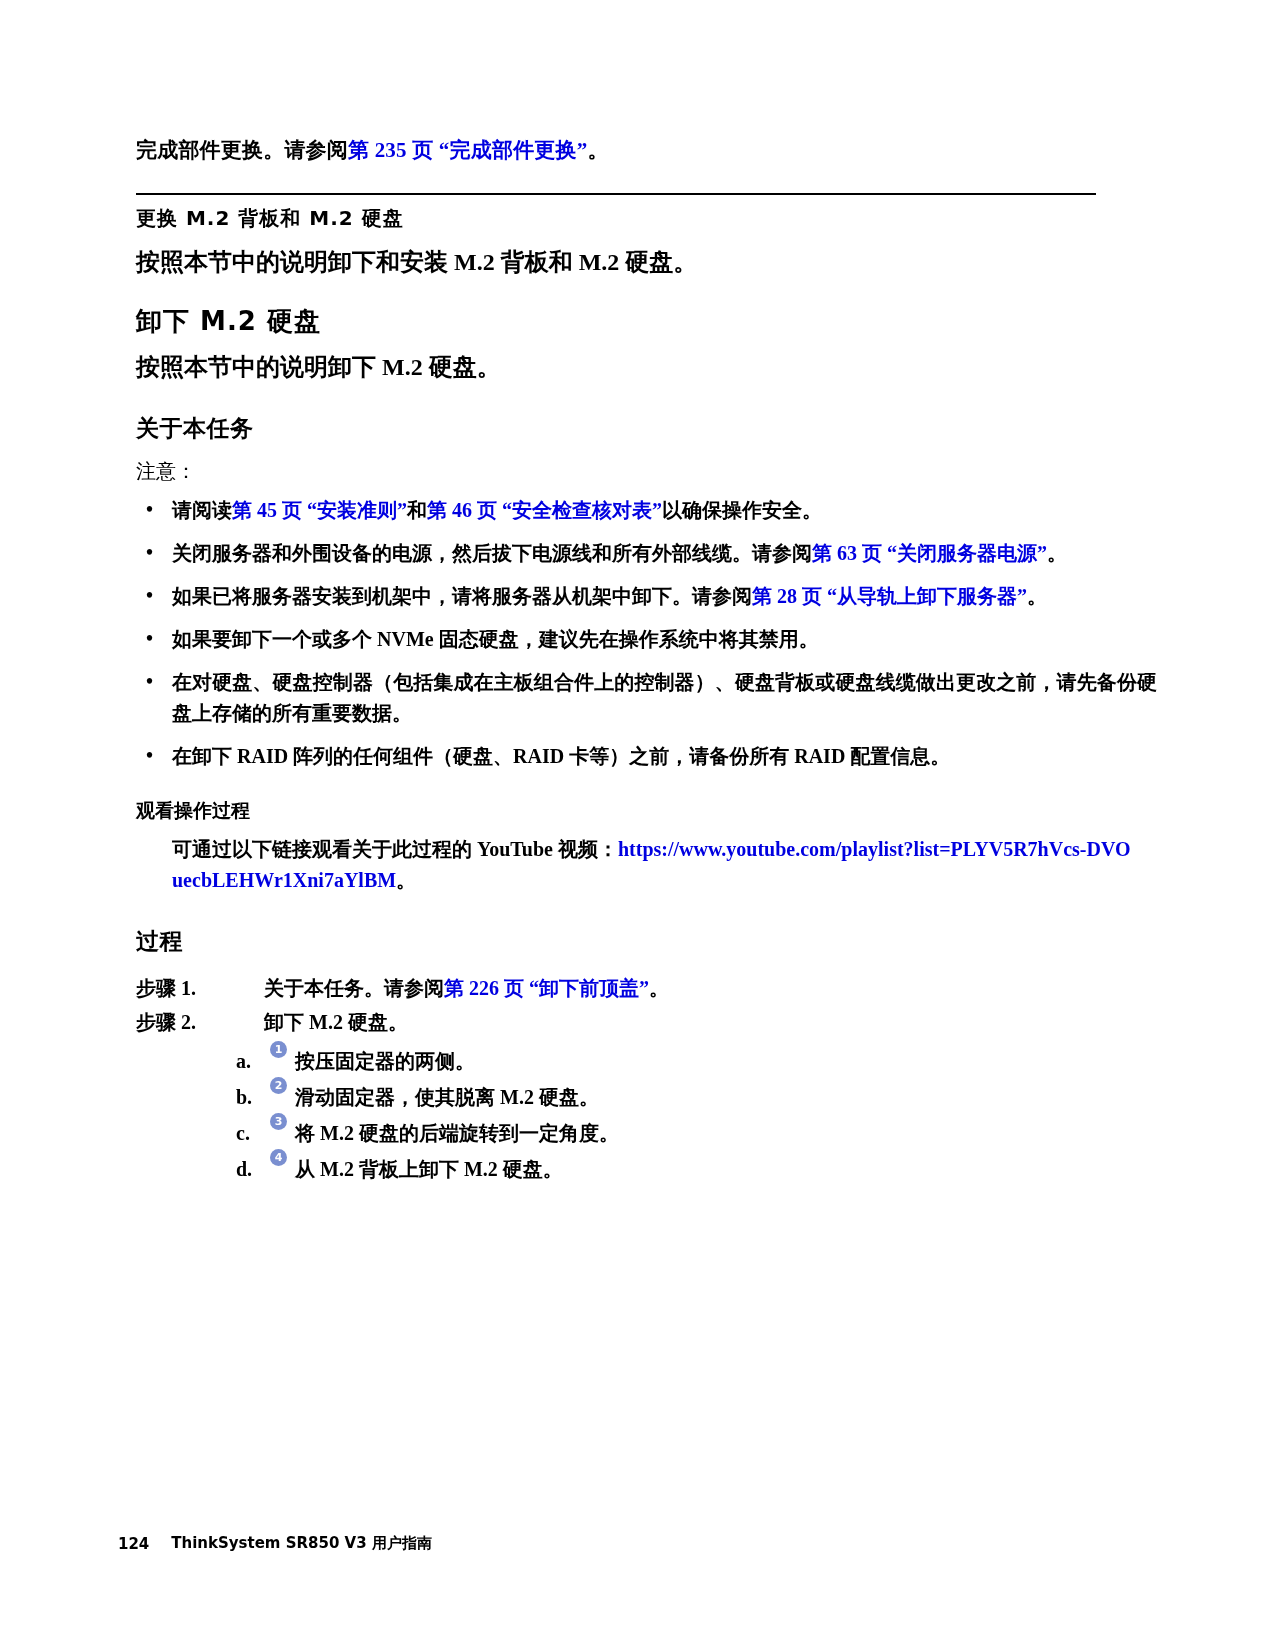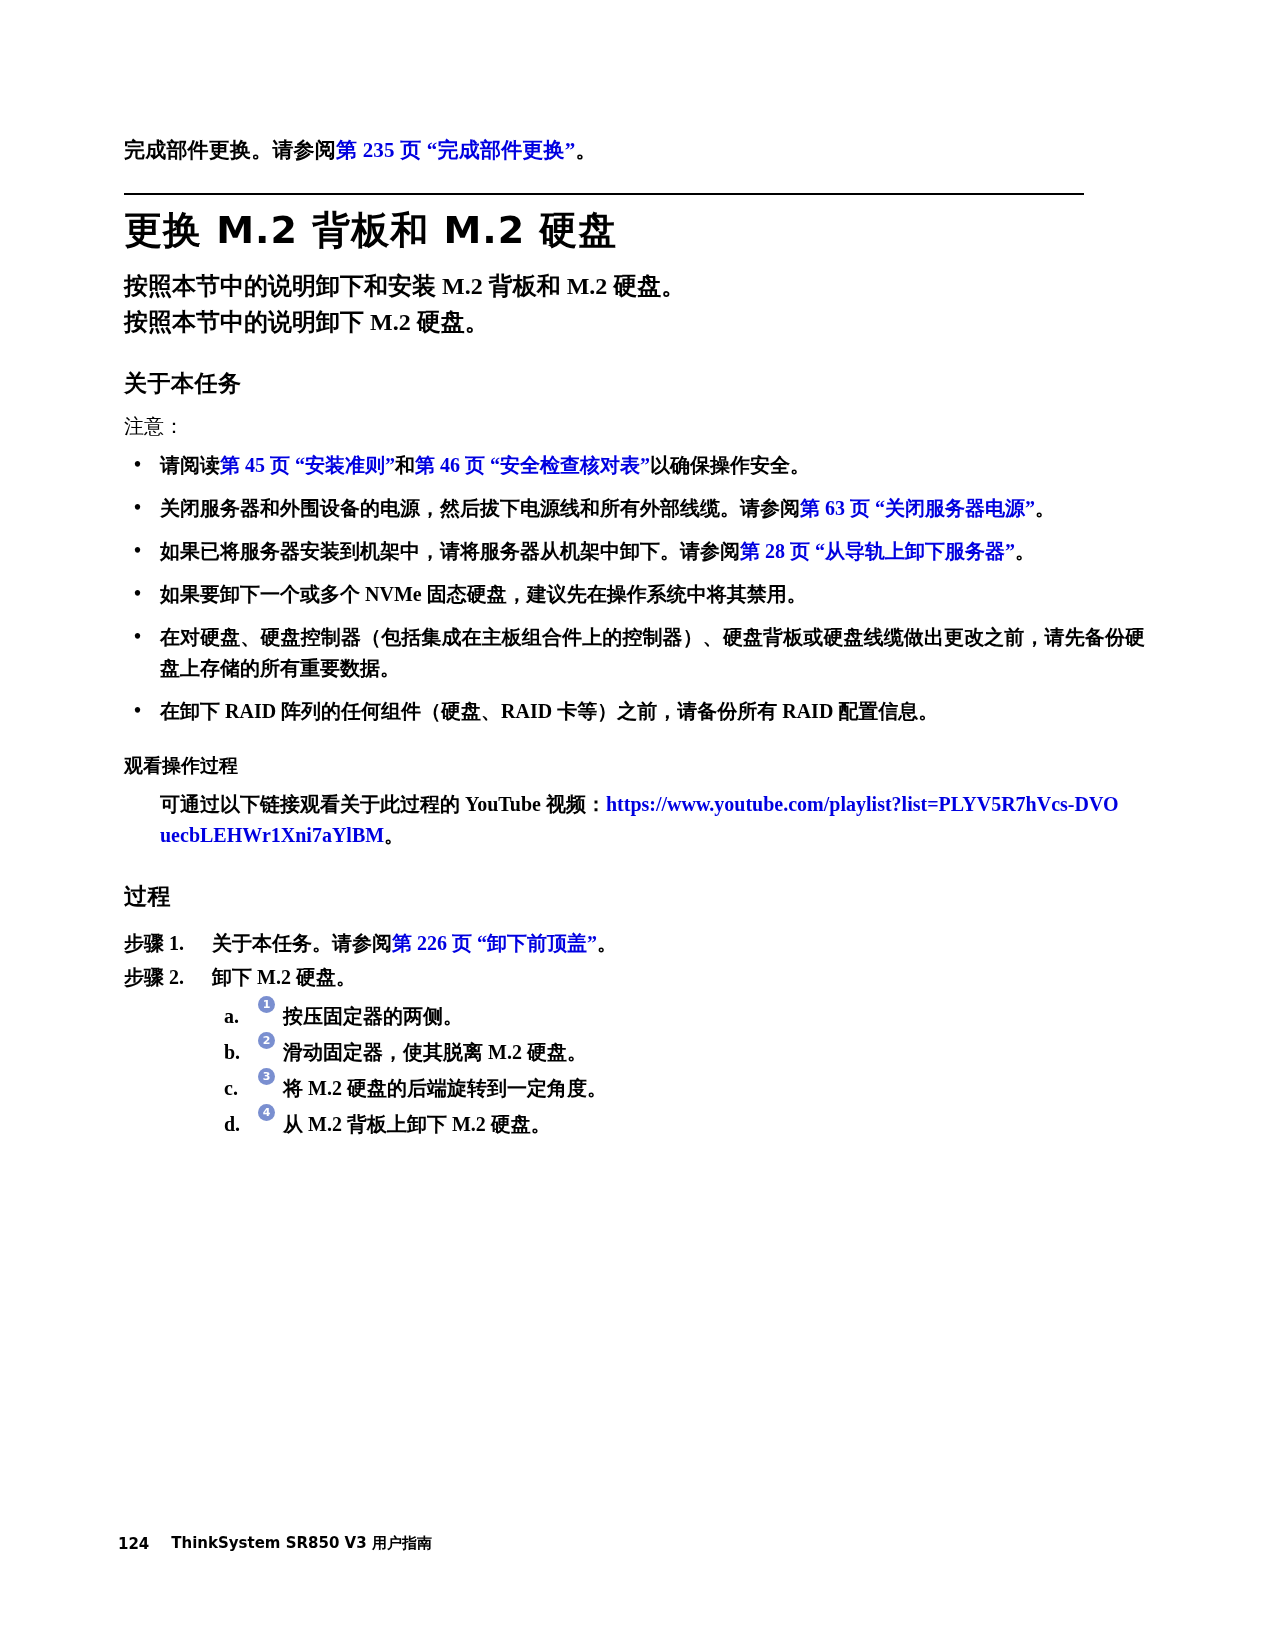--- a/index.html
+++ b/index.html
@@ -18,21 +18,21 @@
   .page {
     position: absolute;
     left: 0; top: 0;
     width: 1275px;
     height: 1650px;
     box-sizing: border-box;
     padding: 0;
   }
   .content {
     position: absolute;
-    left: 124px;
+    left: 136px;
     top: 112px;
     width: 1000px;
   }
   .link {
     color: #0000E0;
     font-weight: bold;
   }
   .intro-line {
     font-size: 21px;
     font-weight: bold;
@@ -40,21 +40,21 @@
     letter-spacing: 0.2px;
   }
   .rule {
     border-top: 2.5px solid #000;
     margin-top: 26px;
     margin-bottom: 10px;
     width: 960px;
   }
   h1.sec-title {
     font-family: "DejaVu Sans", "Liberation Sans", sans-serif;
-    font-size: 38px;
+    font-size: 20px;
     font-weight: bold;
     margin: 6px 0 14px 0;
     letter-spacing: 1px;
   }
   h2.sub-title {
     font-family: "DejaVu Sans", "Liberation Sans", sans-serif;
     font-size: 26px;
     font-weight: bold;
     margin: 26px 0 12px 0;
     letter-spacing: 1px;
@@ -113,20 +113,21 @@
   }
   .steps {
     margin-top: 4px;
   }
   .step-row {
     font-size: 20px;
     font-weight: bold;
     line-height: 34px;
     display: flex;
     align-items: flex-end;
+    gap: 40px;
   }
   .step-label {
     width: 88px;
     flex: 0 0 88px;
   }
   .substeps {
     margin: 4px 0 0 100px;
   }
   .substep-row {
     font-size: 20px;
@@ -179,20 +180,21 @@
 <div class="page">
   <div class="content">
 
     <p class="intro-line"><span>完成部件更换。请参阅</span><span class="link">第 235 页 “完成部件更换”</span><span>。</span></p>
 
     <div class="rule"></div>
 
     <h1 class="sec-title">更换 M.2 背板和 M.2 硬盘</h1>
     <p class="body-text">按照本节中的说明卸下和安装 M.2 背板和 M.2 硬盘。</p>
 
+    <h2 class="sub-title">卸下 M.2 硬盘</h2>
     <p class="body-text">按照本节中的说明卸下 M.2 硬盘。</p>
 
     <h3 class="block-title">关于本任务</h3>
     <div class="note-label">注意：</div>
 
     <ul class="notes" id="notes-list">
         <li><span>请阅读</span><span class="link">第 45 页 “安装准则”</span><span>和</span><span class="link">第 46 页 “安全检查核对表”</span><span>以确保操作安全。</span></li>
         <li><span>关闭服务器和外围设备的电源，然后拔下电源线和所有外部线缆。请参阅</span><span class="link">第 63 页 “关闭服务器电源”</span><span>。</span></li>
         <li><span>如果已将服务器安装到机架中，请将服务器从机架中卸下。请参阅</span><span class="link">第 28 页 “从导轨上卸下服务器”</span><span>。</span></li>
         <li><span>如果要卸下一个或多个 NVMe 固态硬盘，建议先在操作系统中将其禁用。</span></li>

